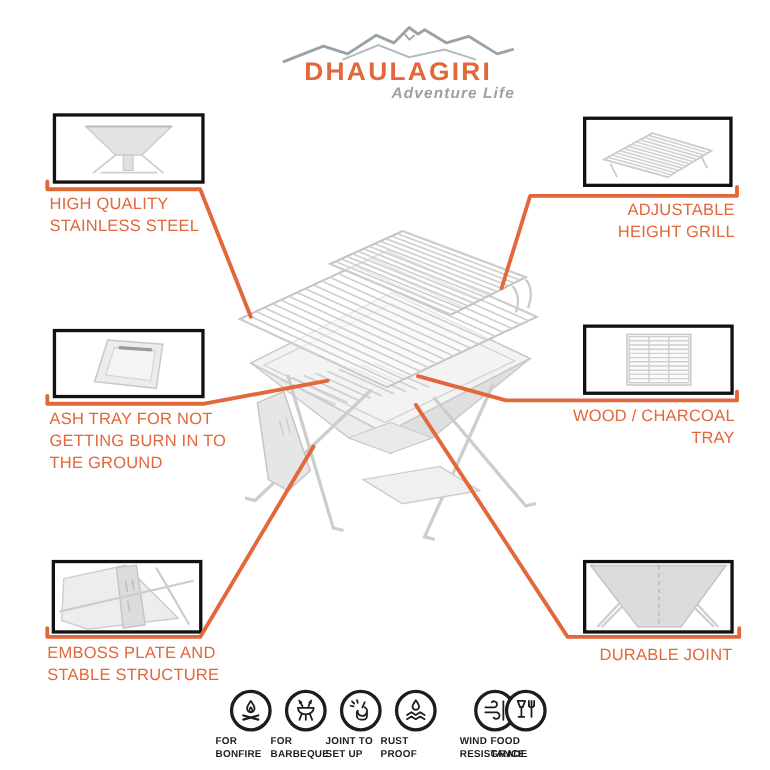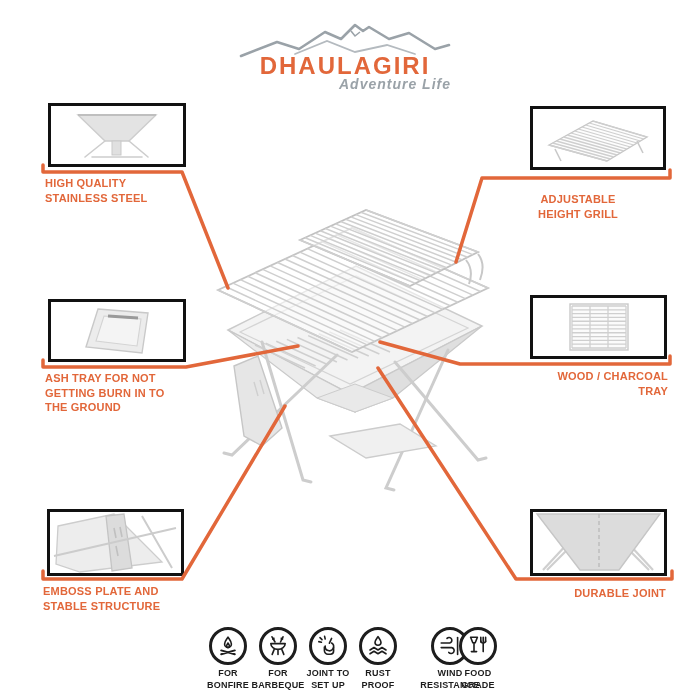--- a/index.html
+++ b/index.html
@@ -1,49 +1,49 @@
 <!DOCTYPE html>
 <html style="--accent: #E2673A; --ink: #1D1D1D; --logo-gray: #9AA2A8; --product-light: #E8E8E8; --product-stroke: #CDCDCD;"><head>
 <meta charset="utf-8">
 <style>
   html,body{margin:0;padding:0;background:#ffffff;}
   .stage{
     position:relative;width:700px;height:700px;background:#ffffff;overflow:hidden;
     font-family:"Liberation Sans",sans-serif;
   }
   
-  .logo{position:absolute;left:237px;top:14px;width:216px;height:72px;text-decoration:underline;}
+  .logo{position:absolute;left:254px;top:14px;width:216px;height:72px;text-decoration:underline;}
   .logo svg{position:absolute;left:0;top:6px;}
   .brand-name{
     position:absolute;left:0;top:38px;width:216px;text-align:center;
     font-size:24px;font-weight:800;letter-spacing:2px;color:var(--accent);
     transform:scaleY(0.96);white-space:nowrap;
   }
   .brand-tagline{
     position:absolute;right:2px;top:62px;width:150px;text-align:right;
     font-size:14px;font-style:italic;font-weight:600;letter-spacing:1px;color:var(--logo-gray);
   }
   
   .fbox{position:absolute;background:#fff;border:3px solid #111;box-sizing:border-box;display:flex;align-items:center;justify-content:center;}
   .fbox svg{display:block;}
   
   .callout-label{
-    position:absolute;color:var(--accent);font-weight:700;font-size:11px;line-height:1.32;
+    position:absolute;color:var(--accent);font-weight:400;font-size:15px;line-height:1.32;
     letter-spacing:0.2px;white-space:pre-line;width:185px;
   }
   .callout-label.right{text-align:right;width:180px;}
   
   .lines-overlay{position:absolute;left:0;top:0;z-index:5;pointer-events:none;}
   .callout-line{stroke:var(--accent);stroke-width:3.5;fill:none;stroke-linecap:round;stroke-linejoin:round;}
   
   .product{position:absolute;left:170px;top:192px;z-index:1;}
   [data-wires] line{stroke:#cfcfcf;stroke-width:1.5;}
   .thumbwires line{stroke:#cfcfcf;stroke-width:1.3;}
   
-  .feature{position:absolute;top:627px;width:64px;text-align:center;}
+  .feature{position:absolute;top:627px;width:64px;}
   .feature .circle{
     width:32px;height:32px;border:3px solid var(--ink);border-radius:50%;
     margin:0 auto;display:flex;align-items:center;justify-content:center;background:#fff;
   }
   .feature .flabel{
     margin-top:3px;font-size:9px;font-weight:700;color:var(--ink);
     line-height:1.3;letter-spacing:0.2px;white-space:pre-line;
   }
   .icon-stroke{stroke:var(--ink);fill:none;stroke-width:1.6;stroke-linecap:round;stroke-linejoin:round;}
 </style>
@@ -231,21 +231,21 @@
   <div class="fbox" style="left:530px;top:509px;width:137px;height:67px;">
     <svg width="131" height="61" viewBox="0 0 131 61">
       <path d="M10,58 L36,30 M14,58 L40,32 M120,58 L94,30 M116,58 L90,32" stroke="#CFCFCF" stroke-width="2.2" fill="none"></path>
       <polygon points="4,2 127,2 86,58 47,58" fill="#DCDCDC" stroke="#C6C6C6" stroke-width="1.4"></polygon>
       <line x1="66" y1="2" x2="66" y2="58" stroke="#BBBBBB" stroke-width="1.4" stroke-dasharray="4,3"></line>
     </svg>
   </div>
 
   <div class="callout-label" style="left:45px;top:176px;">HIGH QUALITY
 STAINLESS STEEL</div>
-  <div class="callout-label right" style="left:488px;top:192px;text-align:center;">ADJUSTABLE
+  <div class="callout-label right" style="left:488px;top:181px;">ADJUSTABLE
 HEIGHT GRILL</div>
   <div class="callout-label" style="left:45px;top:371px;">ASH TRAY FOR NOT
 GETTING BURN IN TO
 THE GROUND</div>
   <div class="callout-label" style="left:43px;top:584px;">EMBOSS PLATE AND
 STABLE STRUCTURE</div>
   <div class="callout-label right" style="left:488px;top:369px;">WOOD / CHARCOAL
 TRAY</div>
   <div class="callout-label right" style="left:486px;top:586px;">DURABLE JOINT</div>
 

